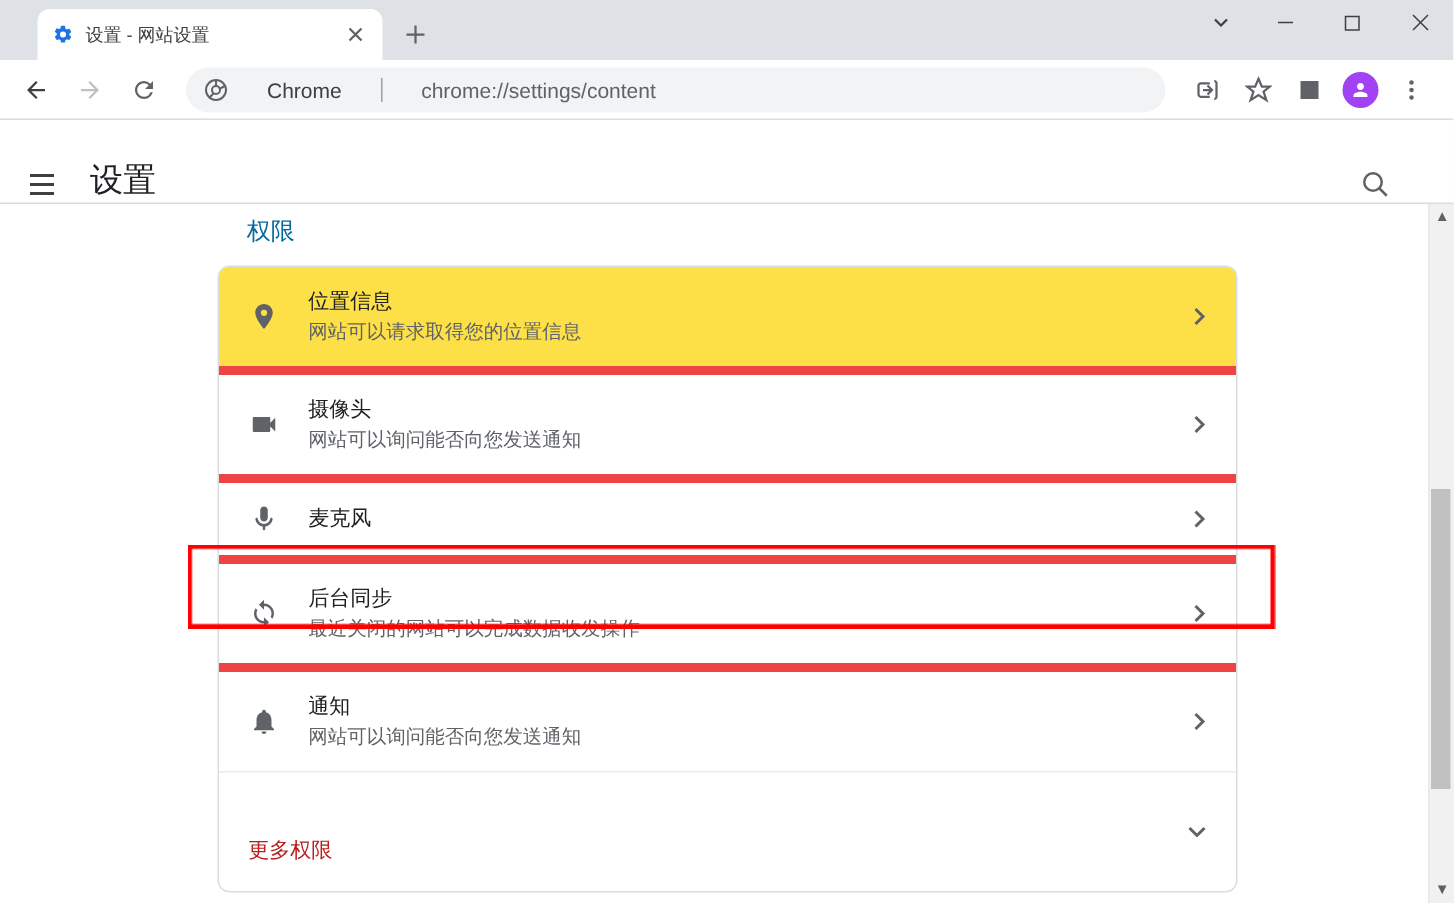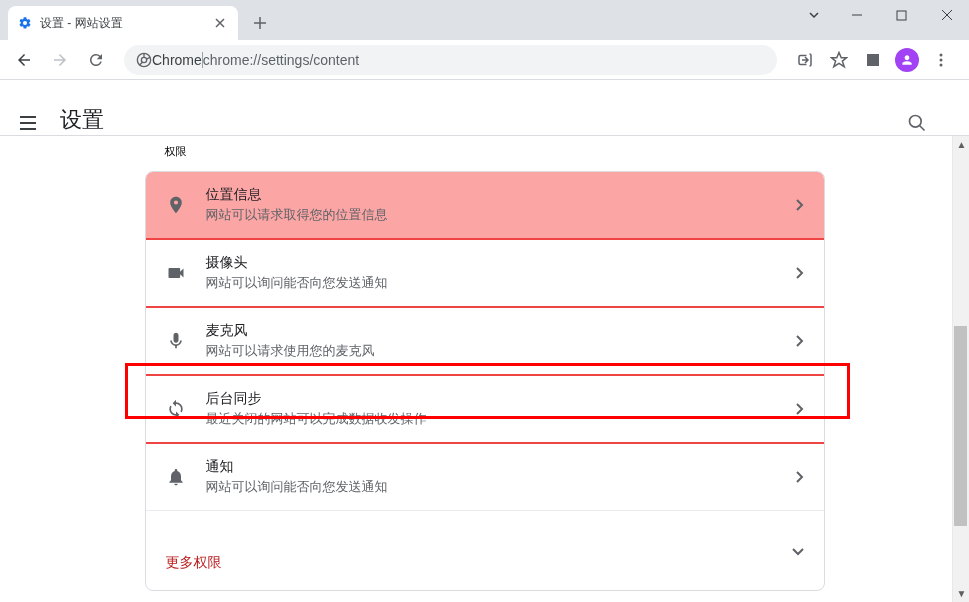--- a/index.html
+++ b/index.html
@@ -14,21 +14,21 @@
     
     
     .titlebar {
       height: 40px;
       background: #dee1e6;
       display: flex;
       align-items: flex-end;
       position: relative;
     }
     .tab {
-      margin-left: 8px;
+      margin-left: 25px;
       height: 34px;
       background: #ffffff;
       border-radius: 8px 8px 0 0;
       display: flex;
       align-items: center;
       padding: 0 10px;
       width: 230px;
       font-size: 12px;
       color: #3c4043;
       gap: 8px;
@@ -54,21 +54,21 @@
       display:flex;
       align-items:center;
       padding: 0 8px;
       gap: 4px;
     }
     .nav-btn { width:32px; height:32px; display:flex; align-items:center; justify-content:center; color:#5f6368; border-radius:50%; }
     .nav-btn.enabled { color:#3c4043; cursor:pointer; }
     .nav-btn.disabled { color:#bdc1c6; }
     .omnibox {
       flex:1; height:30px; background:#f1f3f4; border-radius:15px;
-      display:flex; align-items:center; padding:0 12px; gap:0;
+      display:flex; align-items:center; padding:0 12px; gap:26px;
       margin: 0 8px;
     }
     .omnibox .chrome-icon { color:#5f6368; display:flex; }
     .omnibox .chrome-label { color:#3c4043; font-size:14px; }
     .omnibox .divider { width:1px; height:16px; background:#9aa0a6; }
     .omnibox .url { color:#5f6368; font-size:14px;text-align:right; }
     .toolbar-right { display:flex; align-items:center; gap:2px; padding-right:4px; }
     .tb-icon { width:32px; height:32px; display:flex; align-items:center; justify-content:center; color:#5f6368; cursor:pointer; border-radius:50%; }
     .avatar { width:24px; height:24px; border-radius:50%; background:#a142f4; display:flex; align-items:center; justify-content:center; }
     
@@ -96,41 +96,41 @@
       right: 0;
       overflow-y: auto;
       background: #fff;
     }
     .content {
       width: 680px;
       margin: 0 auto;
       padding-bottom: 40px;
     }
     .section-label {
-      font-size: 11px;
-      color: #000000;
+      font-size: 16px;
+      color: #0369a1;
       padding: 8px 20px 12px 20px;
     }
     .card {
       border: 1px solid #dadce0;
       border-radius: 8px;
       overflow: hidden;
       background:#fff;
     }
     .setting-row {
       display:flex;
       align-items:center;
       padding: 14px 20px;
       gap: 20px;
       cursor:pointer;
-      border-top: 2px solid #ef4444;
+      border-top: 6px solid #ef4444;
       position: relative;
     }
     .setting-row:first-child { border-top: none; }
-    .setting-row.hovered { background:#fca5a5; }
+    .setting-row.hovered { background:#fde047; }
     .row-icon { width:20px; color:#5f6368; display:flex; align-items:center; justify-content:center; flex-shrink:0; }
     .row-text { flex:1; }
     .row-title { font-size:14px; color:#202124; }
     .row-desc { font-size:13px; color:#5f6368; margin-top:2px; }
     .row-arrow { color:#5f6368; display:flex; }
     .expand-row {
       display:flex;
       align-items:center;
       padding: 18px 20px;
       cursor:pointer;
@@ -330,21 +330,20 @@
       </div>
 
       <div class="setting-row">
         <div class="row-icon">
           <svg width="20" height="20" viewBox="0 0 24 24" fill="#5f6368">
               <path d="M12 14c1.66 0 3-1.34 3-3V5c0-1.66-1.34-3-3-3S9 3.34 9 5v6c0 1.66 1.34 3 3 3zm5.91-3c-.49 0-.9.36-.98.85C16.52 14.2 14.47 16 12 16s-4.52-1.8-4.93-4.15c-.08-.49-.49-.85-.98-.85-.61 0-1.09.54-1 1.14.49 3 2.89 5.35 5.91 5.78V20c0 .55.45 1 1 1s1-.45 1-1v-2.08c3.02-.43 5.42-2.78 5.91-5.78.1-.6-.39-1.14-1-1.14z"></path>
             </svg>
         </div>
         <div class="row-text">
           <div class="row-title">麦克风</div>
-          <div class="row-desc">网站可以请求使用您的麦克风</div>
         </div>
         <div class="row-arrow">
           <svg width="8" height="12" viewBox="0 0 8 12">
               <path d="M1 1 L6 6 L1 11" stroke="#5f6368" stroke-width="2" fill="none"></path>
             </svg>
         </div>
       </div>
 
       <div class="setting-row">
         <div class="row-icon">

